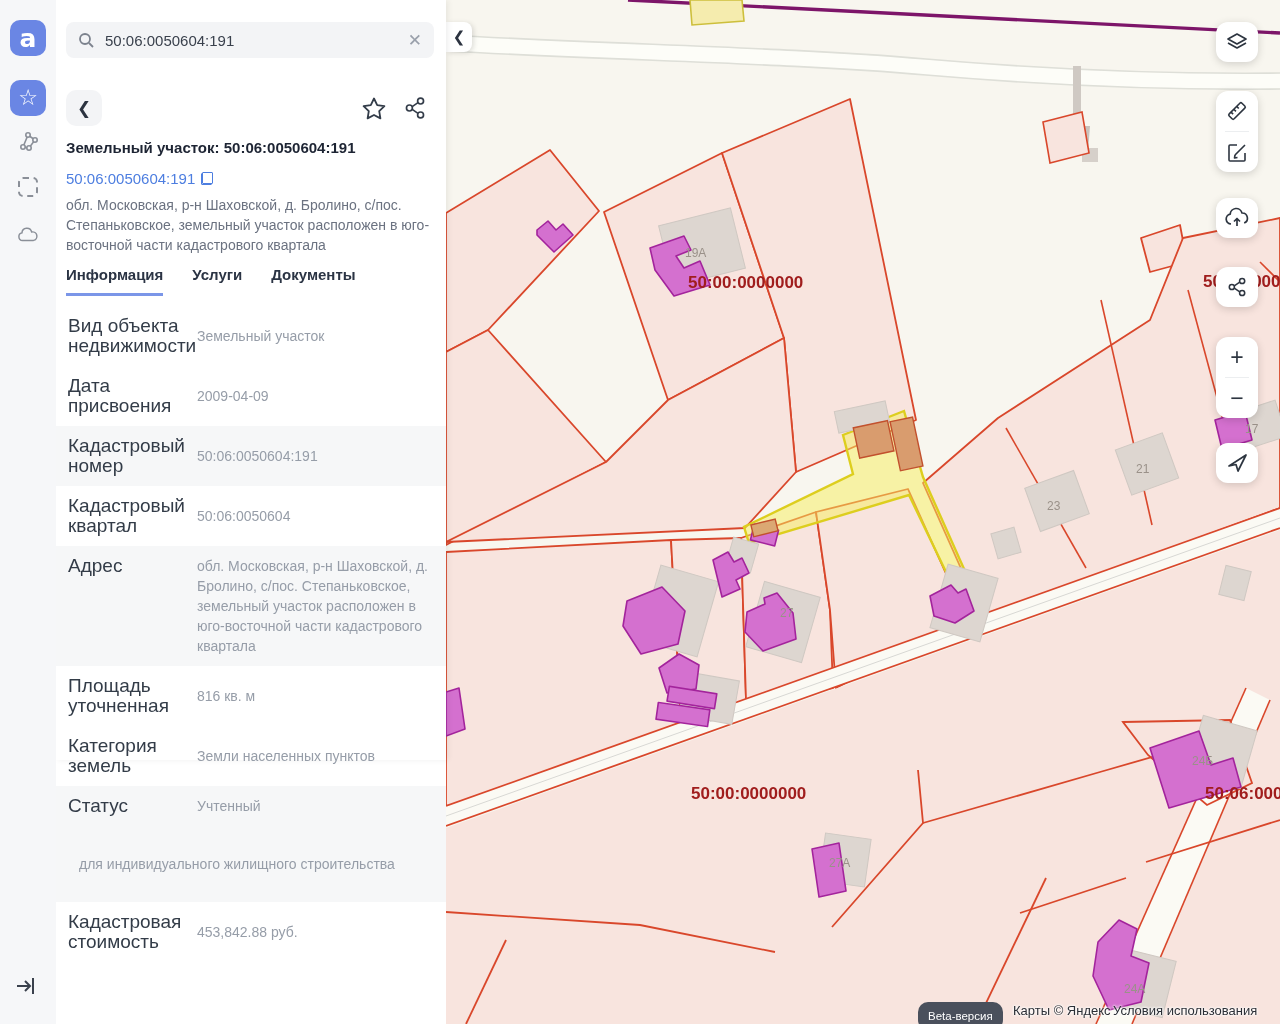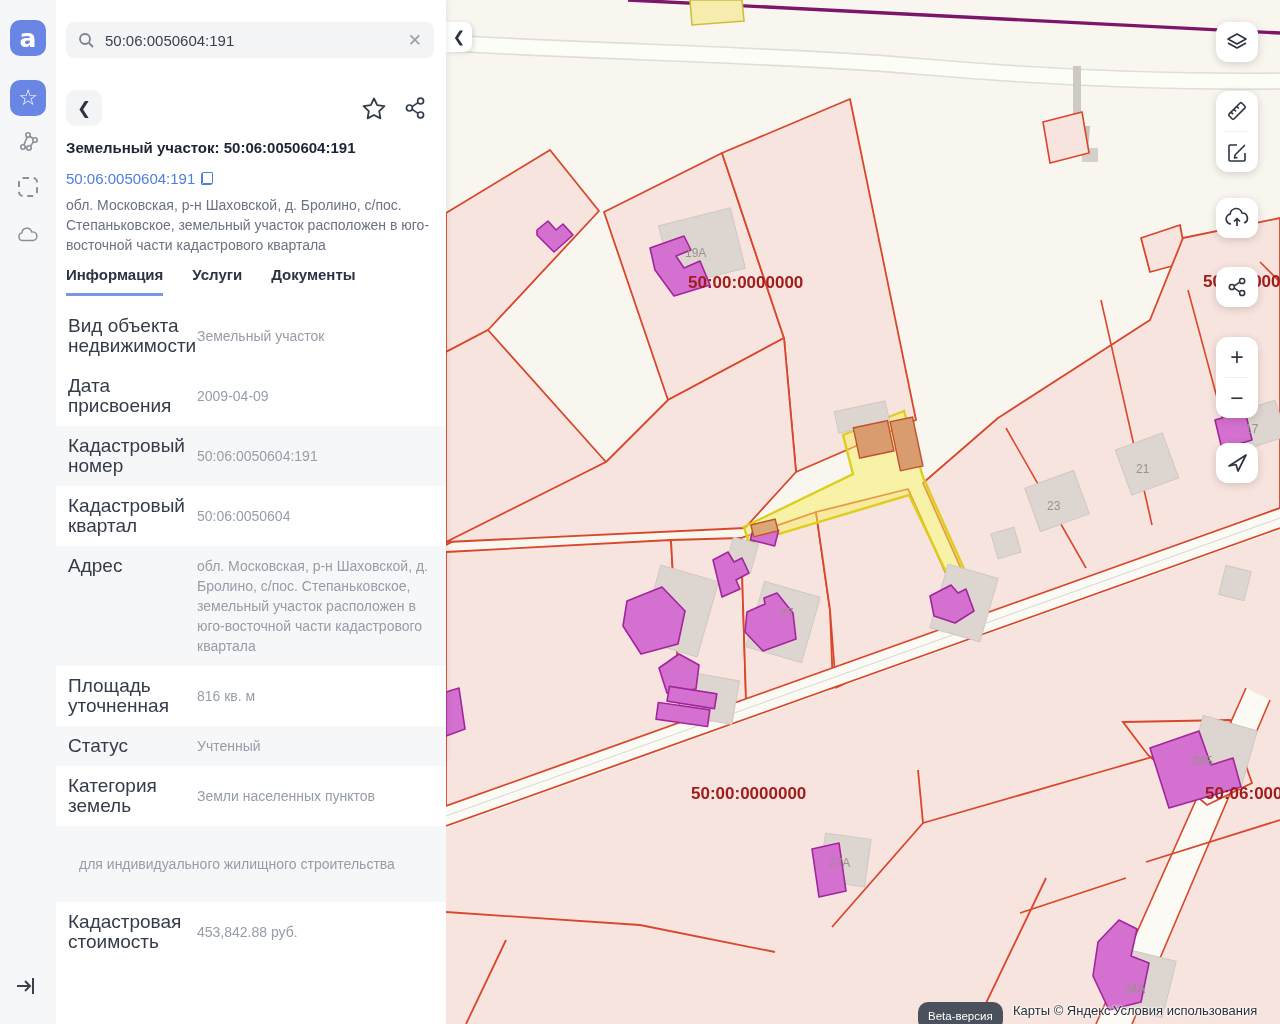--- a/index.html
+++ b/index.html
@@ -177,30 +177,30 @@
         <div class="ival">
             <span>обл. Московская, р-н Шаховской, д. Бролино, с/пос. Степаньковское, земельный участок расположен в юго-восточной части кадастрового квартала</span>
           </div>
       </div>
       <div class="irow" style="min-height:56px">
         <div class="ilabel">Площадь уточненная</div>
         <div class="ival">
             <span>816 кв. м</span>
           </div>
       </div>
+      <div class="irow" style="min-height:56px">
+        <div class="ilabel">Категория земель</div>
+        <div class="ival">
+            <span>Земли населенных пунктов</span>
+          </div>
+      </div>
       <div class="irow alt" style="min-height:34px">
         <div class="ilabel">Статус</div>
         <div class="ival">
             <span>Учтенный</span>
-          </div>
-      </div>
-      <div class="irow" style="min-height:56px">
-        <div class="ilabel">Категория земель</div>
-        <div class="ival">
-            <span>Земли населенных пунктов</span>
           </div>
       </div>
       <div class="irow alt" style="min-height:76px">
         <div class="ival">
             <span>для индивидуального жилищного строительства</span>
           </div>
       </div>
       <div class="irow" style="min-height:60px">
         <div class="ilabel">Кадастровая стоимость</div>
         <div class="ival">

